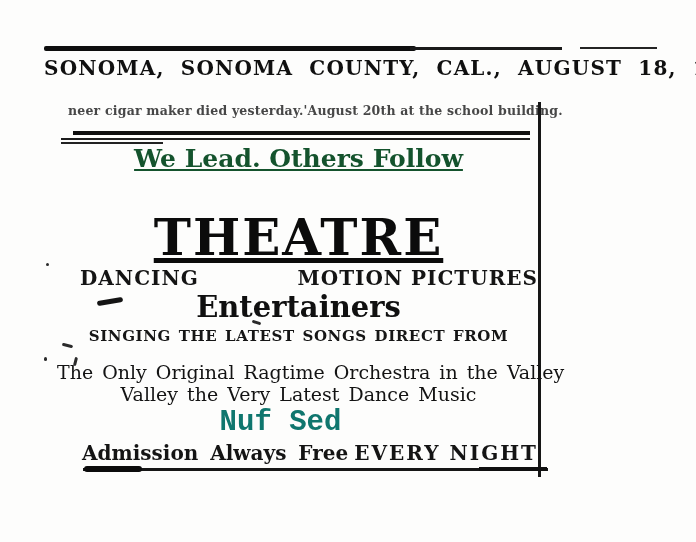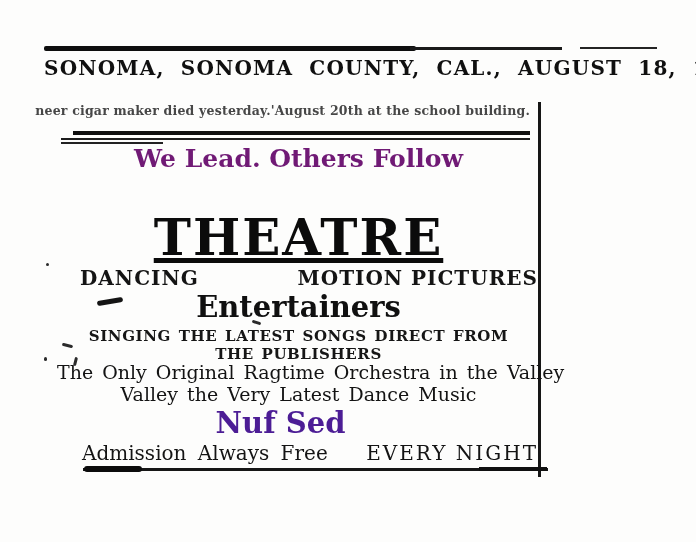--- a/index.html
+++ b/index.html
@@ -21,56 +21,56 @@
   .dateline {
     left:44px; top:56px; width:613px;
     text-align:center; font-size:20px; font-weight:bold;
     letter-spacing:1.2px; word-spacing:8px; white-space:nowrap;
     color:#101010;
   }
 
   
   .news-fragment {
     left:68px; top:104px; width:462px;
-    display:flex; justify-content:flex-end;
+    display:flex; justify-content:flex-start;
     font-size:12.5px; font-weight:bold; line-height:13px;
     color:#474747; letter-spacing:0.2px; white-space:nowrap;
     filter:blur(0.35px);
   }
 
   
   .column-rule { left:538px; top:102px; width:3px; height:375px; background:#161616; }
   .ad-rule-a { left:73px;  top:131px; width:457px; height:4px; background:#0f0f0f; }
   .ad-rule-b { left:61px;  top:138px; width:469px; height:2px; background:#1c1c1c; }
   .ad-rule-c { left:61px;  top:142px; width:102px; height:2px; background:#222222; }
 
   
   .ad-center { left:57px; width:483px; text-align:center; white-space:nowrap; }
-  .tagline   { top:144px; font-size:25px; font-weight:bold; color:#701a75; }
+  .tagline   { top:144px; font-size:25px; font-weight:bold; color:#14532d;text-decoration:underline; }
   .title1    { top:167px; font-size:50px; font-weight:bold; letter-spacing:1px; word-spacing:10px; line-height:1; color:#0b0b0b; }
   .title2    { top:213px; font-size:50px; font-weight:bold; letter-spacing:2px; line-height:1; color:#0b0b0b;text-decoration:underline; }
 
   .features-row {
     left:80px; top:266px; width:458px;
     display:flex; justify-content:space-between;
     font-size:20px; font-weight:bold; letter-spacing:1px; white-space:nowrap;
   }
   .subheading { top:290px; font-size:29px; font-weight:bold; color:#101010; }
   .detail-sm  { font-size:15px; font-weight:bold; letter-spacing:0.6px; word-spacing:2px; color:#161616; }
   .detail1 { top:327px; }
   .detail2 { top:345px; }
   .detail-md  { font-size:19px; font-weight:normal; word-spacing:3px; color:#131313; }
   .detail3 { top:361px; }
   .detail4 { top:383px; }
-  .slogan  { top:406px; font-size:29px; font-weight:bold; transform:translateX(-18px); color:#4c1d95; }
+  .slogan  { top:406px; font-size:29px; font-weight:bold; transform:translateX(-18px); color:#0f766e;font-family:Liberation Mono, monospace; }
 
   .bottom-row {
     left:82px; top:441px; width:456px;
     display:flex; justify-content:space-between;
-    font-size:20px; font-weight:normal; white-space:nowrap;
+    font-size:20px; font-weight:bold; white-space:nowrap;
   }
   .admission { word-spacing:5px; }
   .everynight { letter-spacing:2px; }
 
   .bottom-rule { left:83px; top:465px; width:467px; height:9px; }
   .bottom-rule .main  { left:0; top:3px; width:465px; height:3px; background:#161616; }
   .bottom-rule .blob1 { left:1px; top:1px; width:58px; height:6px; background:#0c0c0c; border-radius:3px; }
   .bottom-rule .blob2 { left:396px; top:2px; width:68px; height:4px; background:#101010; }
 
   
@@ -107,21 +107,20 @@
   <div class="abs ad-center tagline">We Lead. Others Follow</div>
   <div class="abs ad-center title2">THEATRE</div>
 
   <div class="abs features-row">
     <span>DANCING</span>
     <span>MOTION PICTURES</span>
   </div>
 
   <div class="abs ad-center subheading">Entertainers</div>
   <div class="abs ad-center detail-sm detail1">SINGING THE LATEST SONGS DIRECT FROM</div>
-  <div class="abs ad-center detail-sm detail2">THE PUBLISHERS</div>
   <div class="abs ad-center detail-md detail3">The Only Original Ragtime Orchestra in the Valley</div>
   <div class="abs ad-center detail-md detail4">Valley the Very Latest Dance Music</div>
   <div class="abs ad-center slogan">Nuf Sed</div>
 
   <div class="abs bottom-row">
     <span class="admission">Admission Always Free</span>
     <span class="everynight">EVERY NIGHT</span>
   </div>
 
   <div class="abs bottom-rule">

